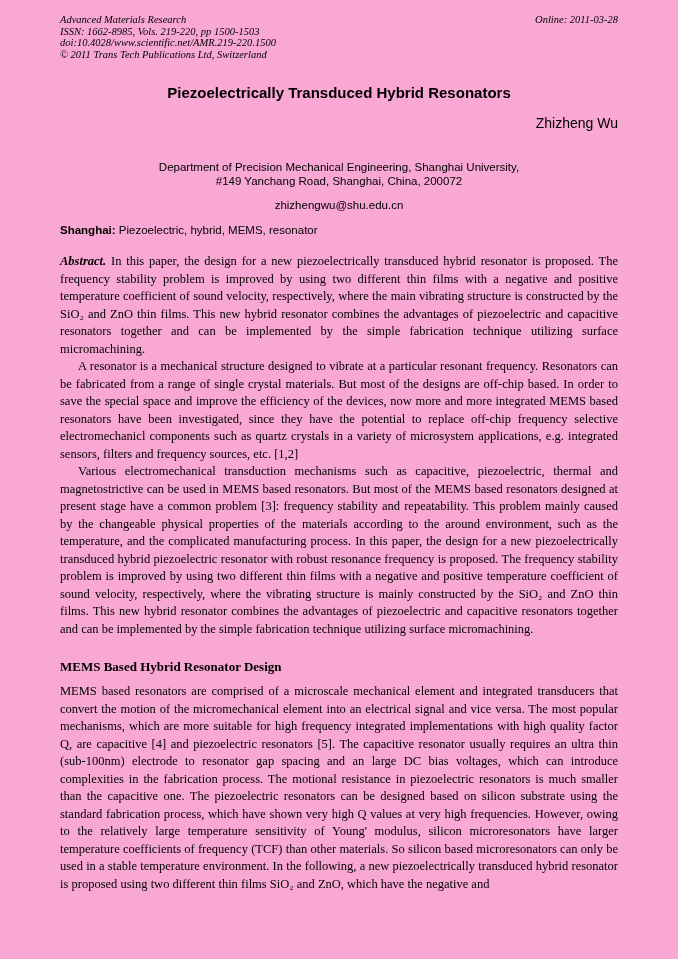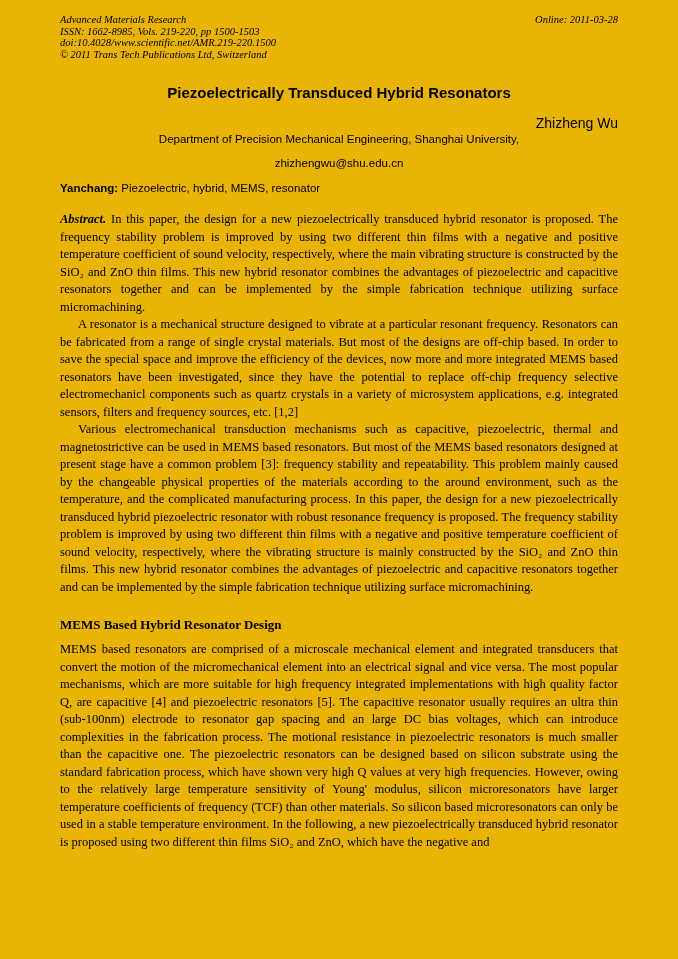--- a/index.html
+++ b/index.html
@@ -4,21 +4,21 @@
 <style>
   html, body {
     margin: 0;
     padding: 0;
     background: #ffffff;
   }
   .page {
     position: relative;
     width: 678px;
     height: 959px;
-    background: #eab308;
+    background: #f9a8d4;
     color: #000000;
     box-sizing: border-box;
     padding: 14px 60px 0 60px;
     overflow: hidden;
   }
   
   .journal-header {
     display: flex;
     justify-content: space-between;
     align-items: flex-start;
@@ -40,21 +40,21 @@
     font-weight: bold;
     line-height: 18px;
   }
   .author {
     margin-top: 13px;
     text-align: right;
     font-size: 14px;
     line-height: 17px;
   }
   .affiliation {
-    margin-top: 0;
+    margin-top: 28px;
     text-align: center;
     font-size: 11.5px;
     line-height: 14px;
   }
   .email {
     margin-top: 10px;
     text-align: center;
     font-size: 11.5px;
     line-height: 14px;
   }
@@ -104,26 +104,27 @@
     </div>
     <div class="right">Online: 2011-03-28</div>
   </div>
 
   <h1 class="paper-title">Piezoelectrically Transduced Hybrid Resonators</h1>
 
   <div class="author sans">Zhizheng Wu</div>
 
   <div class="affiliation sans">
     <span>Department of Precision Mechanical Engineering, Shanghai University,</span><br>
+    <span>#149 Yanchang Road, Shanghai, China, 200072</span>
   </div>
 
   <div class="email sans">zhizhengwu@shu.edu.cn</div>
 
   <div class="keywords sans">
-    <span class="label">Yanchang:</span>
+    <span class="label">Shanghai:</span>
     <span>Piezoelectric, hybrid, MEMS, resonator</span>
   </div>
 
   <p class="abstract body-text">
     <span class="label">Abstract.</span>
     <span>In this paper, the design for a new piezoelectrically transduced hybrid resonator is proposed. The frequency stability problem is improved by using two different thin films with a negative and positive temperature coefficient of sound velocity, respectively, where the main vibrating structure is constructed by the SiO₂ and ZnO thin films. This new hybrid resonator combines the advantages of piezoelectric and capacitive resonators together and can be implemented by the simple fabrication technique utilizing surface micromachining.</span>
   </p>
 
   <p class="para indent body-text">A resonator is a mechanical structure designed to vibrate at a particular resonant frequency. Resonators can be fabricated from a range of single crystal materials. But most of the designs are off-chip based. In order to save the special space and improve the efficiency of the devices, now more and more integrated MEMS based resonators have been investigated, since they have the potential to replace off-chip frequency selective electromechanicl components such as quartz crystals in a variety of microsystem applications, e.g. integrated sensors, filters and frequency sources, etc. [1,2]</p>
   <p class="para indent body-text">Various electromechanical transduction mechanisms such as capacitive, piezoelectric, thermal and magnetostrictive can be used in MEMS based resonators. But most of the MEMS based resonators designed at present stage have a common problem [3]: frequency stability and repeatability. This problem mainly caused by the changeable physical properties of the materials according to the around environment, such as the temperature, and the complicated manufacturing process. In this paper, the design for a new piezoelectrically transduced hybrid piezoelectric resonator with robust resonance frequency is proposed. The frequency stability problem is improved by using two different thin films with a negative and positive temperature coefficient of sound velocity, respectively, where the vibrating structure is mainly constructed by the SiO₂ and ZnO thin films. This new hybrid resonator combines the advantages of piezoelectric and capacitive resonators together and can be implemented by the simple fabrication technique utilizing surface micromachining.</p>

